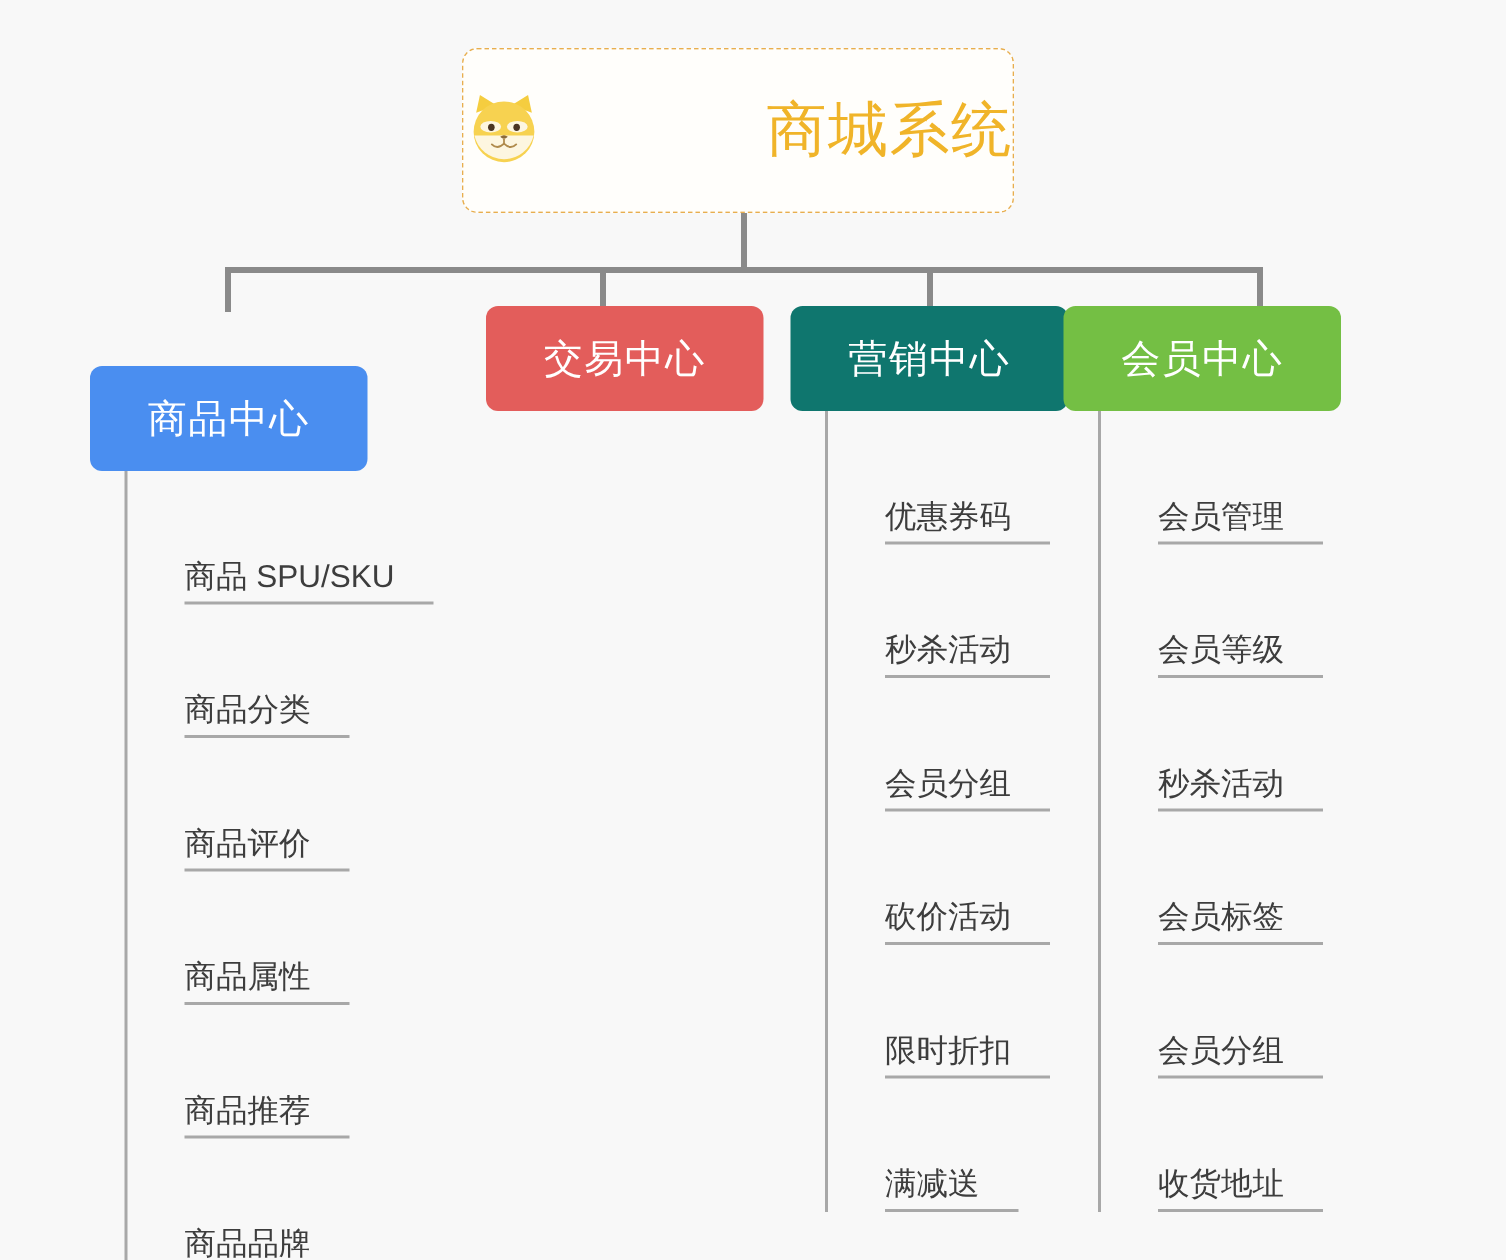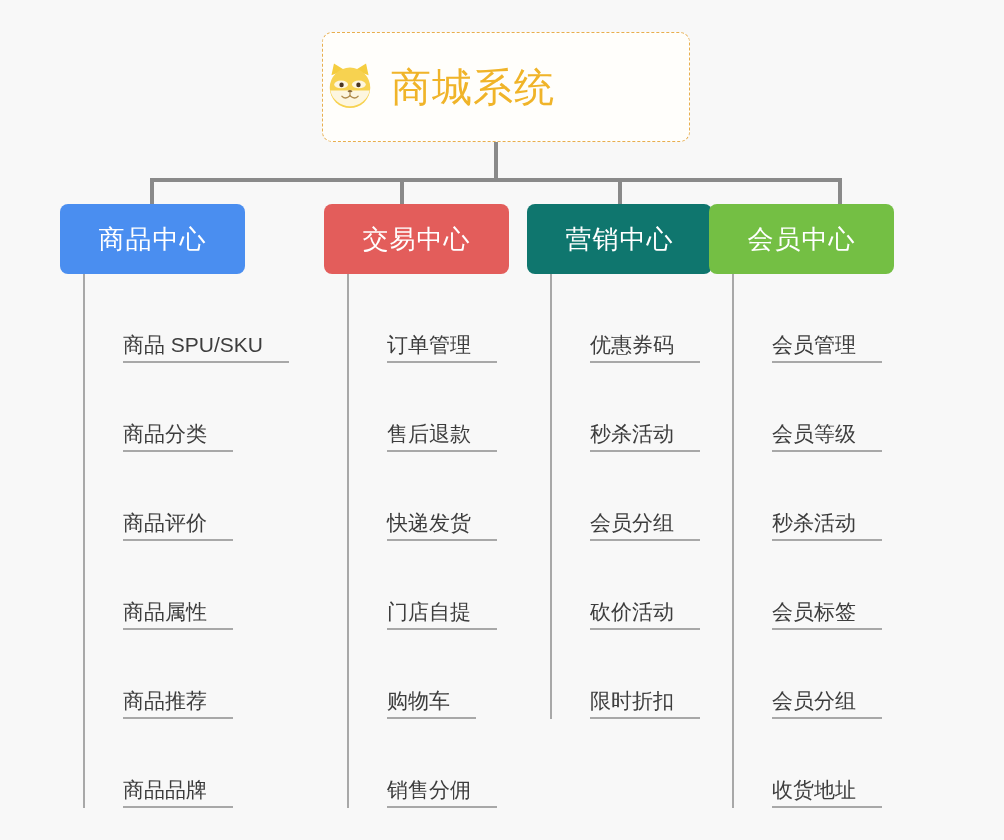--- a/index.html
+++ b/index.html
@@ -14,30 +14,30 @@
   #canvas {
     position: relative;
     width: 1004px;
     height: 840px;
     background: #f8f8f8;
   }
 
   
   #root-node {
     position: absolute;
-    left: 322px;
+    left: 308px;
     top: 32px;
     width: 368px;
     height: 110px;
     background: #fffefb;
     border: 1px dashed #e8ae4e;
     border-radius: 10px;
     display: flex;
     align-items: center;
-    justify-content: flex-start;
+    justify-content: space-between;
     gap: 14px;
   }
   #root-icon {
     width: 54px;
     height: 54px;
     flex: 0 0 auto;
     display: block;
   }
   #root-title {
     font-size: 40px;
@@ -138,21 +138,21 @@
   </div>
 
   <div class="conn conn-v" style="left:494px; top:142px; height:39px;"></div>
   <div class="conn conn-h" style="left:150px; top:178px; width:692px;"></div>
   <div class="conn conn-v" style="left:150px; top:178px; height:30px;"></div>
   <div class="conn conn-v" style="left:400px; top:178px; height:30px;"></div>
   <div class="conn conn-v" style="left:618px; top:178px; height:30px;"></div>
   <div class="conn conn-v" style="left:838px; top:178px; height:30px;"></div>
 
   <div class="column col-0">
-    <div class="cat-box" style="background:#4a8ef0;">
+    <div class="cat-box" style="background:#4a8ef0;margin-top:40px;">
       <span>商品中心</span>
     </div>
     <div class="children">
       <div class="child">
         <span class="child-label">商品 SPU/SKU</span>
       </div>
       <div class="child">
         <span class="child-label">商品分类</span>
       </div>
       <div class="child">
@@ -167,40 +167,20 @@
       <div class="child">
         <span class="child-label">商品品牌</span>
       </div>
     </div>
   </div>
 
   <div class="column col-1">
     <div class="cat-box" style="background:#e35d5b;">
       <span>交易中心</span>
     </div>
-    <div class="children">
-      <div class="child">
-        <span class="child-label">订单管理</span>
-      </div>
-      <div class="child">
-        <span class="child-label">售后退款</span>
-      </div>
-      <div class="child">
-        <span class="child-label">快递发货</span>
-      </div>
-      <div class="child">
-        <span class="child-label">门店自提</span>
-      </div>
-      <div class="child">
-        <span class="child-label">购物车</span>
-      </div>
-      <div class="child">
-        <span class="child-label">销售分佣</span>
-      </div>
-    </div>
   </div>
 
   <div class="column col-2">
     <div class="cat-box" style="background:#0f766e;">
       <span>营销中心</span>
     </div>
     <div class="children">
       <div class="child">
         <span class="child-label">优惠券码</span>
       </div>
@@ -209,20 +189,23 @@
       </div>
       <div class="child">
         <span class="child-label">会员分组</span>
       </div>
       <div class="child">
         <span class="child-label">砍价活动</span>
       </div>
       <div class="child">
         <span class="child-label">限时折扣</span>
       </div>
+      <div class="child">
+        <span class="child-label">满减送</span>
+      </div>
     </div>
   </div>
 
   <div class="column col-3">
     <div class="cat-box" style="background:#74bf44;">
       <span>会员中心</span>
     </div>
     <div class="children">
       <div class="child">
         <span class="child-label">会员管理</span>

